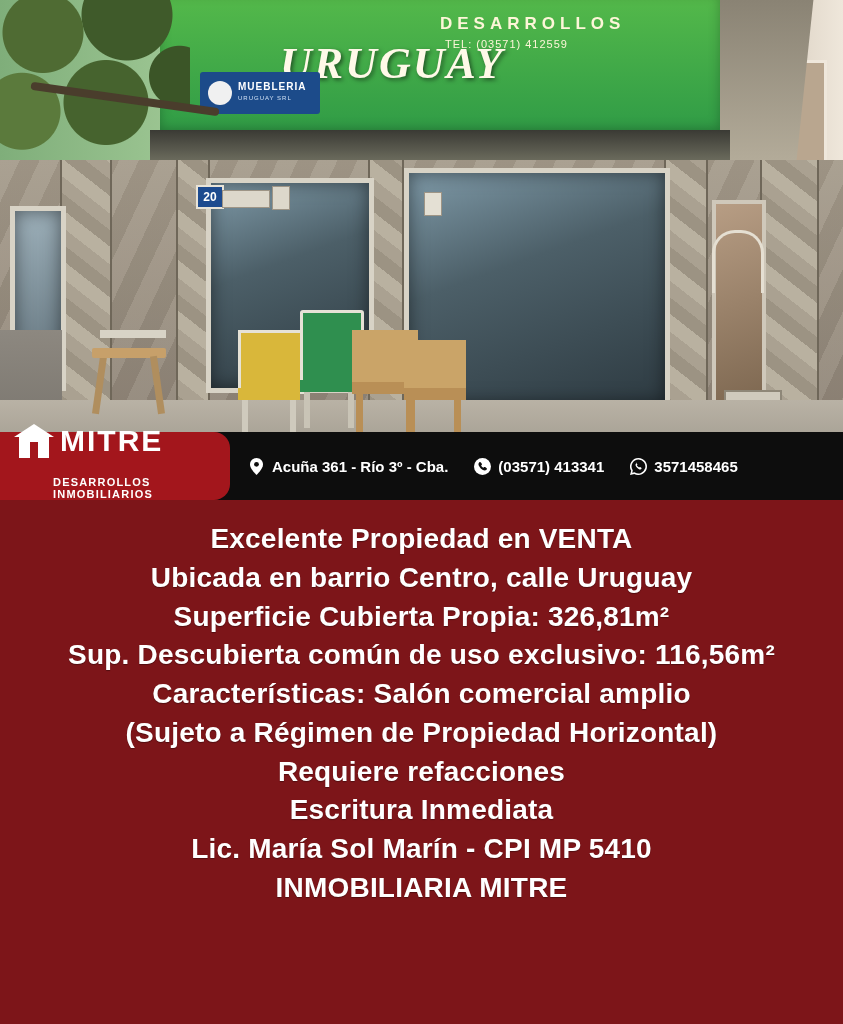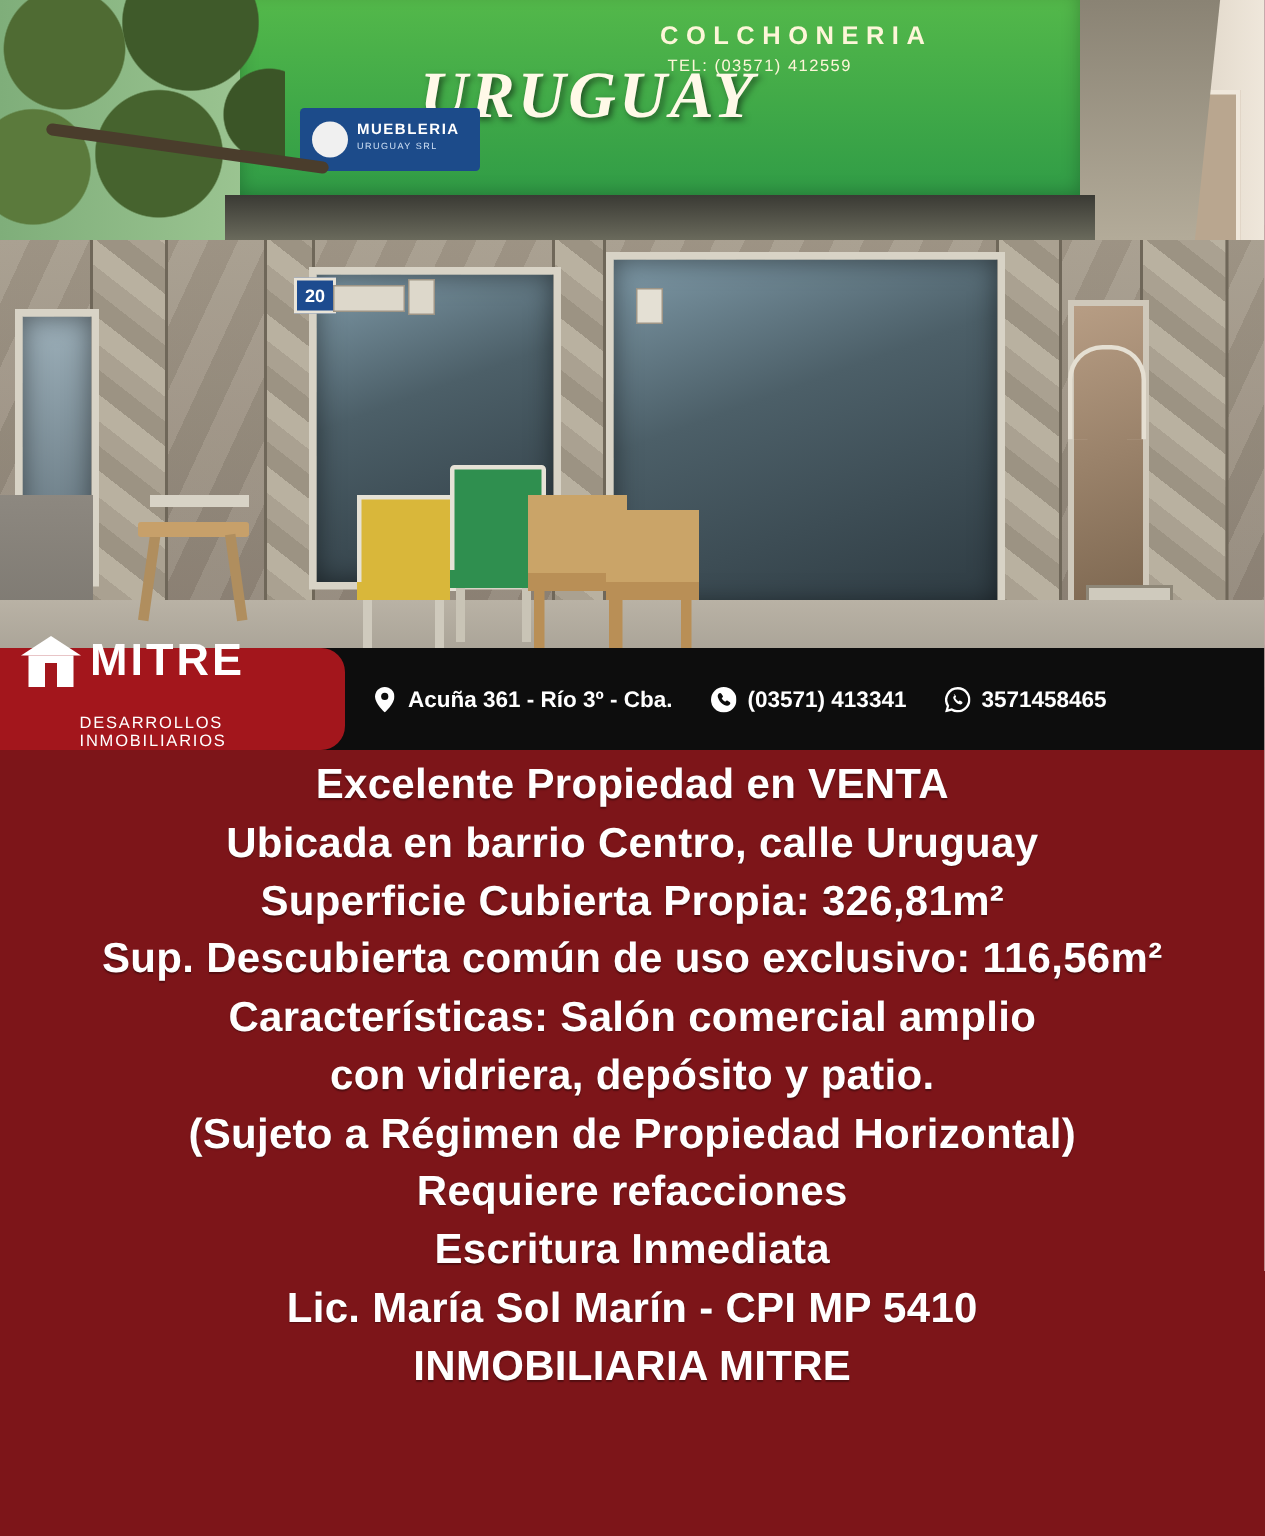--- a/index.html
+++ b/index.html
@@ -253,40 +253,40 @@
     position: absolute; left: 5px; top: 13px; width: 30px; height: 21px; background: #ffffff;
   }
   .logo-house .door {
     position: absolute; left: 16px; top: 18px; width: 8px; height: 16px; background: #a3161c;
   }
   .logo-mitre {
     font-family: Liberation Sans, sans-serif;
     font-size: 30px; font-weight: bold; color: #ffffff; letter-spacing: 2px; line-height: 1;
   }
   .logo-sub {
-    font-size: 11px; color: #ffffff; letter-spacing: 1.2px; font-weight: normal; margin-top: 18px; padding-left: 39px;
+    font-size: 11px; color: #ffffff; letter-spacing: 1.2px; font-weight: bold; margin-top: 18px; padding-left: 39px;
   }
   .logo-sub2 {
     font-size: 7px; color: #f0c9cb; letter-spacing: .8px; margin-top: 2px;
   }
   .contact-items {
     display: flex; align-items: center; gap: 26px;
     color: #ffffff; font-size: 15px; font-weight: bold; margin-left: 18px;
   }
   .citem { display: flex; align-items: center; gap: 7px; white-space: nowrap; justify-content: space-between; }
   .ico {
     display: inline-flex; align-items: center; justify-content: center;
     width: 17px; height: 17px; color: #ffffff;
   }
 
   
   .red-panel {
     position: absolute; left: 0; top: 500px; width: 843px; height: 524px;
     background: #7d1519;
-    padding-top: 4px;
+    padding-top: 20px;
     box-sizing: border-box;
     text-align: center;
   }
   .red-panel p {
     margin: 0;
     color: #ffffff;
     font-weight: bold;
     font-size: 28px;
     line-height: 1.385;
     letter-spacing: .2px;
@@ -298,21 +298,21 @@
 
 <div class="flyer">
 
   <div class="photo">
     <div class="sky"></div>
     <div class="bldg-right"></div>
     <div class="wall-left"></div>
     <div class="awning-right"></div>
 
     <div class="sign-band">
-      <div class="colchoneria">COLCHONERIA</div>
+      <div class="colchoneria">DESARROLLOS</div>
       <div class="tel">TEL: (03571) 412559</div>
       <div class="uruguay">URUGUAY</div>
       <div class="logo-box">
         <span class="dot"></span>
         <span class="t1">MUEBLERIA</span>
         <span class="t2">URUGUAY SRL</span>
       </div>
     </div>
 
     <div class="awning"></div>
@@ -423,21 +423,20 @@
       </div>
     </div>
   </div>
 
   <div class="red-panel">
     <p>Excelente Propiedad en VENTA</p>
     <p>Ubicada en barrio Centro, calle Uruguay</p>
     <p>Superficie Cubierta Propia: 326,81m²</p>
     <p>Sup. Descubierta común de uso exclusivo: 116,56m²</p>
     <p>Características: Salón comercial amplio</p>
-    <p>con vidriera, depósito y patio.</p>
     <p>(Sujeto a Régimen de Propiedad Horizontal)</p>
     <p>Requiere refacciones</p>
     <p>Escritura Inmediata</p>
     <p>Lic. María Sol Marín - CPI MP 5410</p>
     <p>INMOBILIARIA MITRE</p>
   </div>
 
 </div>
 
 </body></html>

